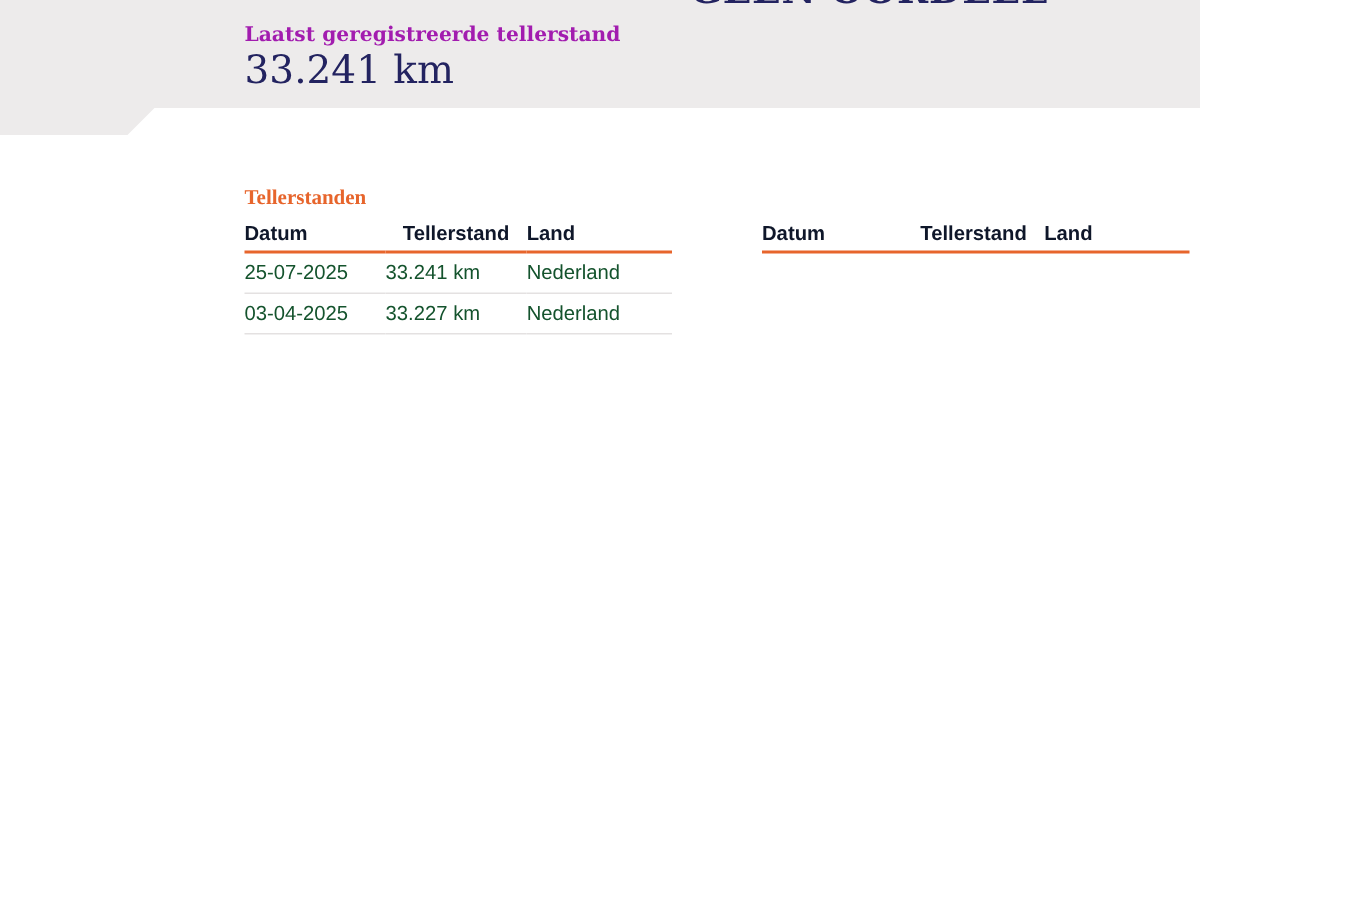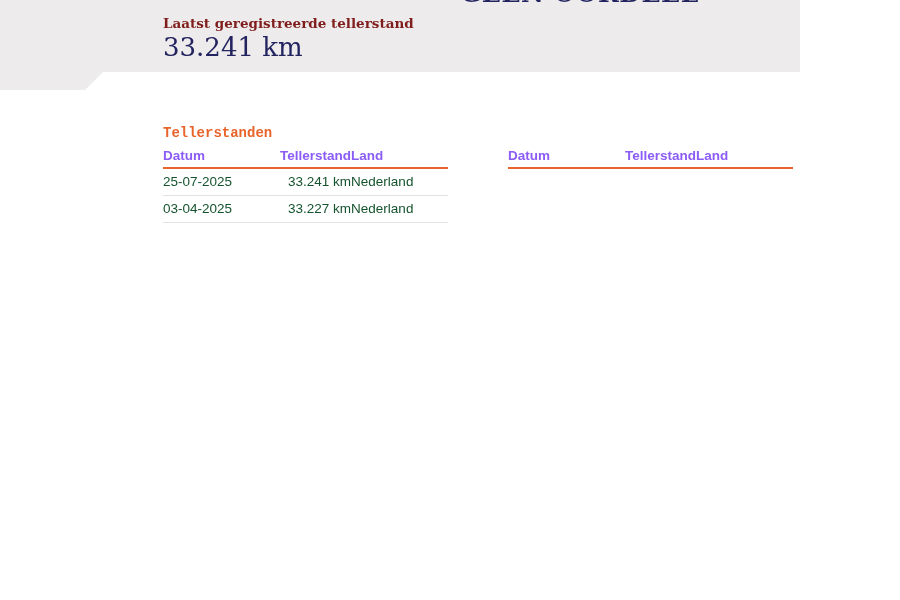--- a/index.html
+++ b/index.html
@@ -33,69 +33,69 @@
     color: #232360;
     white-space: nowrap;
   }
 
   .summary-label {
     position: absolute;
     left: 163px; top: 15px;
     font-family: "DejaVu Serif", "Liberation Serif", serif;
     font-weight: bold;
     font-size: 13.5px;
-    color: #7f1d1d;
+    color: #a21caf;
   }
   .summary-value {
     position: absolute;
     left: 163px; top: 32px;
     font-family: "DejaVu Serif", "Liberation Serif", serif;
     font-weight: normal;
     font-size: 26px;
     color: #232360;
   }
 
   
   .section-title {
     position: absolute;
     left: 163px; top: 125px;
-    font-family: Liberation Mono, monospace;
+    font-family: Liberation Serif, serif;
     font-weight: bold;
     font-size: 14px;
     color: #e7652c;
   }
 
   .odo-table {
     position: absolute;
     top: 146px;
     width: 285px;
     border-collapse: collapse;
     table-layout: fixed;
     font-size: 13.5px;
   }
   .odo-table.left  { left: 163px; }
   .odo-table.right { left: 508px; }
 
   .odo-table th {
     font-family: "Liberation Sans", sans-serif;
     font-weight: bold;
     font-size: 13.5px;
-    color: #8b5cf6;
+    color: #0f172a;
     padding: 2px 0 4px 0;
     border-bottom: 2px solid #e7652c;
     margin-top: 21px;
   }
   .odo-table td {
     color: #14532d;
     padding: 5px 0 6px 0;
     border-bottom: 1px solid #e4e1e1;
     white-space: nowrap;
   }
   .col-datum       { width: 33%; text-align: left; }
-  .col-tellerstand { width: 33%; text-align: right; }
+  .col-tellerstand { width: 33%; }
   .col-land        { width: 34%; text-align: left; }
 </style>
 </head>
 <body>
 
 <div class="header-band"></div>
 
 <div class="top-title">GEEN OORDEEL</div>
 
 <div class="summary-label">Laatst geregistreerde tellerstand</div>

